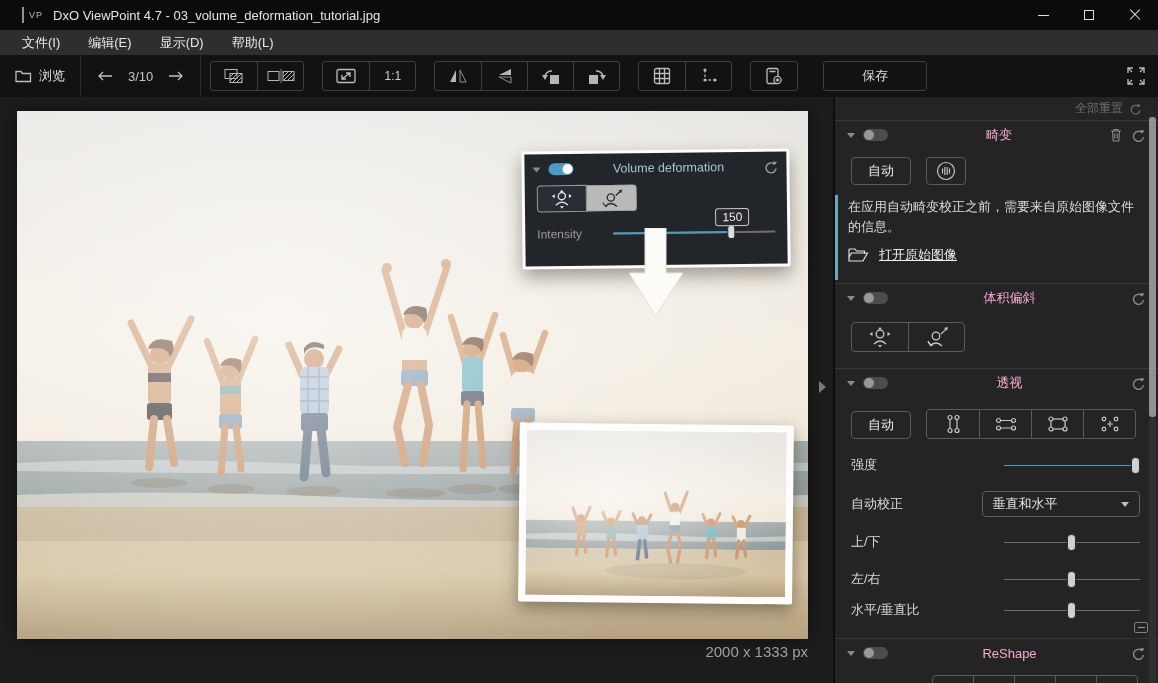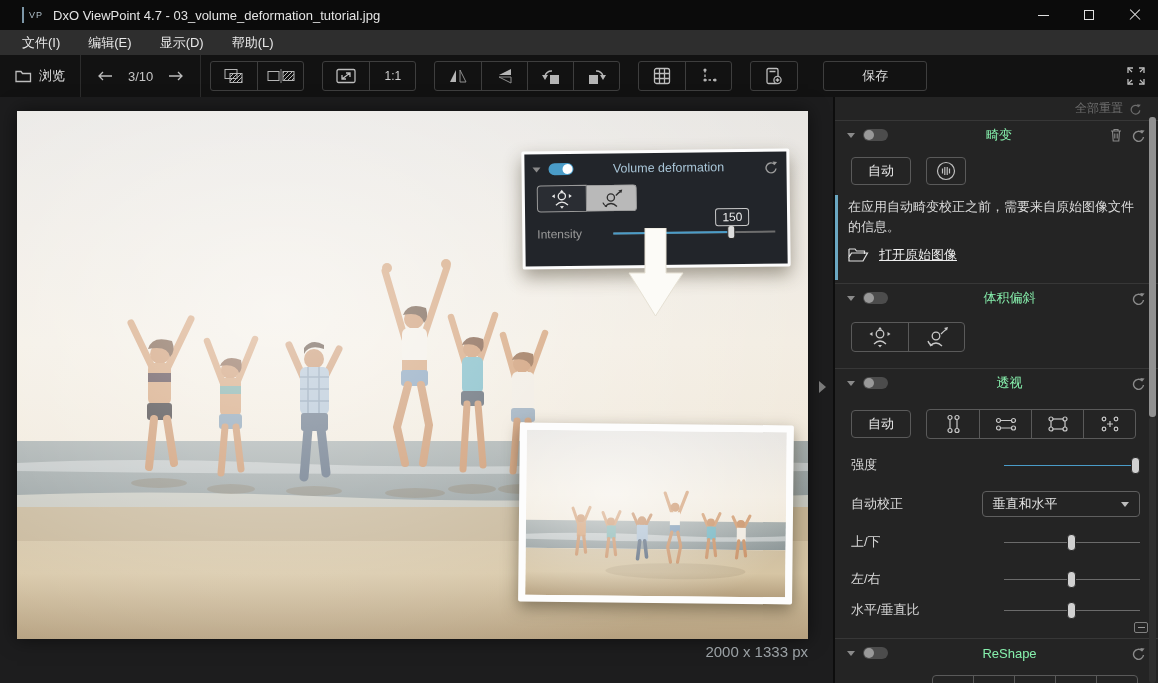--- a/index.html
+++ b/index.html
@@ -77,23 +77,23 @@
     border:7px solid #fdfdfd; border-radius:2px; box-shadow:0 6px 16px rgba(60,50,30,.5); transform:rotate(0.6deg); }
   .inset svg { display:block; width:100%; height:100%; }
 
   
   .sidebar { position:absolute; left:833px; top:97px; width:325px; height:586px; background:#242424;
     border-left:2px solid #0d0d0d; overflow:hidden; }
   .reset-row { height:23px; display:flex; align-items:center; justify-content:flex-end; gap:6px;
     padding-right:16px; font-size:12px; color:#6d6d6d; }
   .panel { border-top:1px solid #373737; position:relative; }
   .p-header { height:28px; display:flex; align-items:center; padding:0 12px 0 12px; }
-  .p-title { flex:1; text-align:center; font-size:13px; color:#86efac; }
+  .p-title { flex:1; text-align:center; font-size:13px; color:#f9a8d4; }
   .hdr-icons { display:flex; align-items:center; gap:9px; }
-  .row-auto { display:flex; align-items:center; gap:15px; margin:8px 0 0 16px; }
+  .row-auto { display:flex; align-items:flex-end; gap:15px; margin:8px 0 0 16px; }
   .btn-auto { width:60px; height:28px; border:1px solid #5a5a5a; border-radius:4px; display:flex;
     align-items:center; justify-content:center; font-size:13px; color:#e8e8e8; }
   .btn-ic { width:40px; height:28px; border:1px solid #5a5a5a; border-radius:4px; display:flex;
     align-items:center; justify-content:center; }
   .info-wrap { margin-top:10px; border-left:3px solid #6aa7c2; padding:2px 16px 4px 10px; }
   .info-text { font-size:13px; line-height:1.5; color:#dadada; }
   .link-row { display:flex; align-items:center; gap:10px; margin:10px 0 12px 0; }
   .link { font-size:13px; color:#efefef; text-decoration:underline; }
   .seg { display:inline-flex; border:1px solid #5a5a5a; border-radius:4px; overflow:hidden; }
   .seg .s { width:56px; height:28px; display:flex; align-items:center; justify-content:center; }

